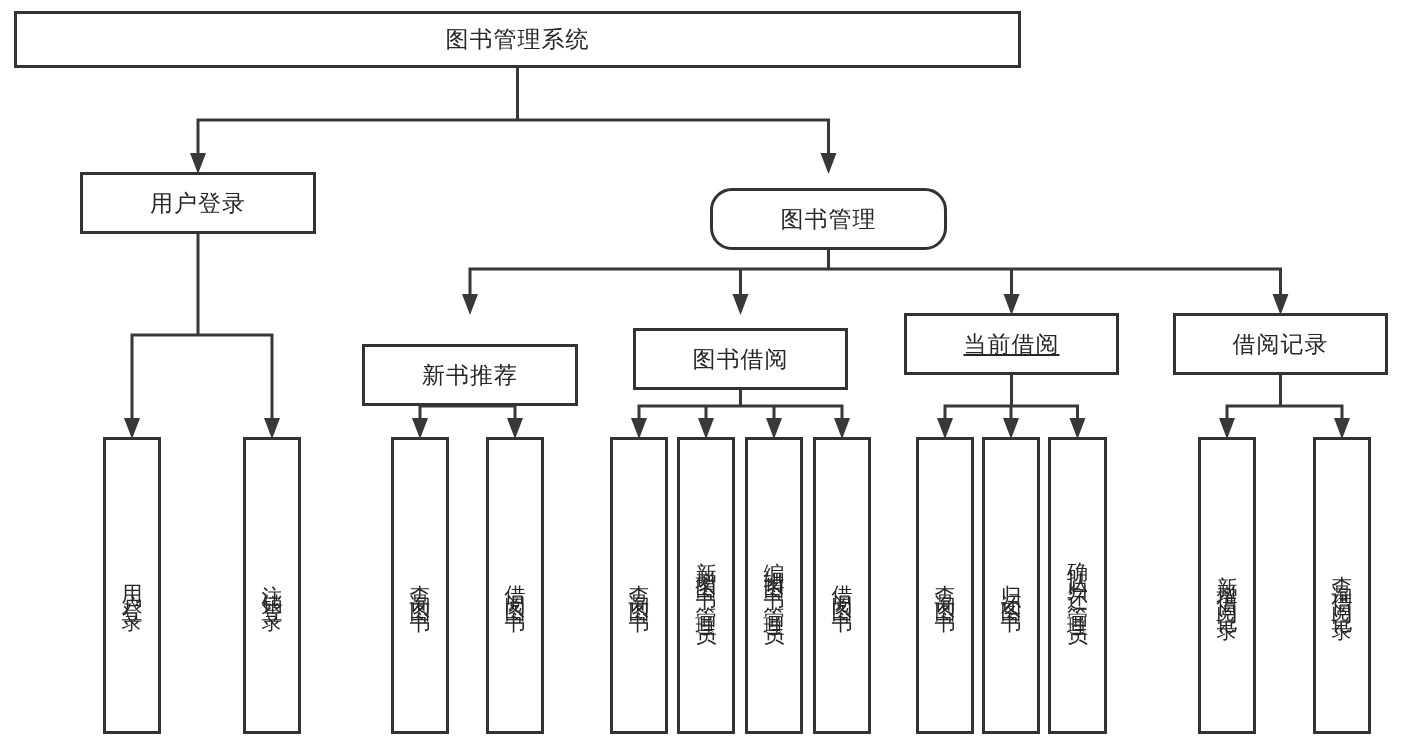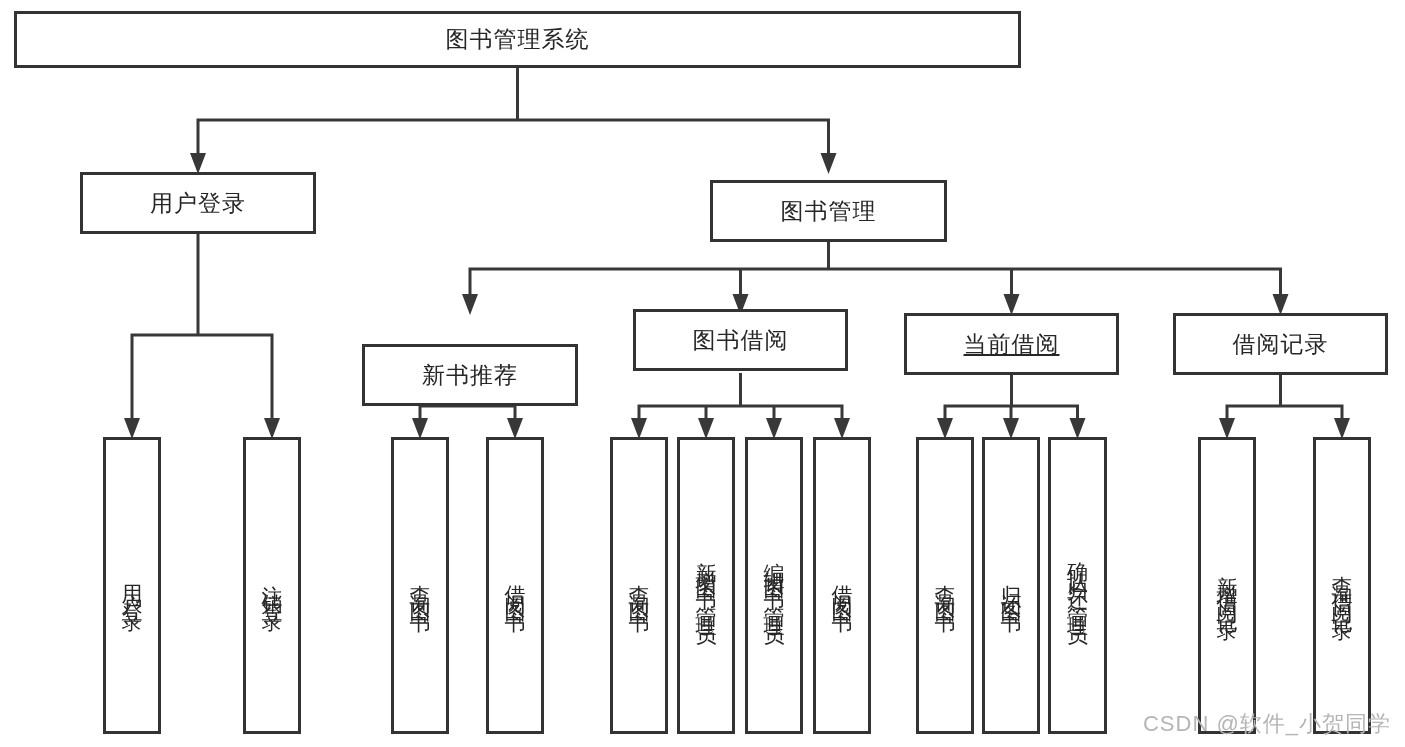--- a/index.html
+++ b/index.html
@@ -52,33 +52,32 @@
       <path d="M740.5 373 L740.5 406 M637.5 406 L843.5 406 M639 406 L639 422 M706 406 L706 422 M774 406 L774 422 M842 406 L842 422" fill="none" stroke="#383838" stroke-width="3"></path>
       <path d=" M631 418 L647 418 L639 439 Z M698 418 L714 418 L706 439 Z M766 418 L782 418 L774 439 Z M834 418 L850 418 L842 439 Z" fill="#383838" stroke="none"></path>
       <path d="M1011.5 373 L1011.5 406 M943.5 406 L1079 406 M945 406 L945 422 M1011 406 L1011 422 M1077.5 406 L1077.5 422" fill="none" stroke="#383838" stroke-width="3"></path>
       <path d=" M937 418 L953 418 L945 439 Z M1003 418 L1019 418 L1011 439 Z M1069.5 418 L1085.5 418 L1077.5 439 Z" fill="#383838" stroke="none"></path>
       <path d="M1280.5 373 L1280.5 406 M1225.5 406 L1343.5 406 M1227 406 L1227 422 M1342 406 L1342 422" fill="none" stroke="#383838" stroke-width="3"></path>
       <path d=" M1219 418 L1235 418 L1227 439 Z M1334 418 L1350 418 L1342 439 Z" fill="#383838" stroke="none"></path>
     </svg>
   <div id="nodes">
       <div class="node hbox" style="left: 14px; top: 11px; width: 1007px; height: 57px;">图书管理系统</div>
       <div class="node hbox" style="left: 80px; top: 172px; width: 236px; height: 62px;">用户登录</div>
-      <div class="node hbox" style="left: 710px; top: 180px; width: 237px; height: 62px;">图书管理</div>
+      <div class="node hbox" style="left: 710px; top: 188px; width: 237px; height: 62px; border-radius: 22px;">图书管理</div>
       <div class="node hbox" style="left: 362px; top: 313px; width: 216px; height: 62px; margin-top: 31px;">新书推荐</div>
-      <div class="node hbox" style="left: 633px; top: 309px; width: 215px; height: 62px;">图书借阅</div>
+      <div class="node hbox" style="left: 633px; top: 328px; width: 215px; height: 62px;">图书借阅</div>
       <div class="node hbox" style="left: 904px; top: 313px; width: 215px; height: 62px; text-decoration: underline;">当前借阅</div>
       <div class="node hbox" style="left: 1173px; top: 313px; width: 215px; height: 62px;">借阅记录</div>
       <div class="node vbox" style="left: 103px; top: 437px; width: 58px; height: 297px;">用户登录</div>
       <div class="node vbox" style="left: 243px; top: 437px; width: 58px; height: 297px;">注销登录</div>
       <div class="node vbox" style="left: 391px; top: 437px; width: 58px; height: 297px;">查询图书</div>
       <div class="node vbox" style="left: 486px; top: 437px; width: 58px; height: 297px;">借阅图书</div>
       <div class="node vbox" style="left: 610px; top: 437px; width: 58px; height: 297px;">查询图书</div>
       <div class="node vbox" style="left: 677px; top: 437px; width: 58px; height: 297px;">新增图书（管理员）</div>
       <div class="node vbox" style="left: 745px; top: 437px; width: 58px; height: 297px;">编辑图书（管理员）</div>
       <div class="node vbox" style="left: 813px; top: 437px; width: 58px; height: 297px;">借阅图书</div>
       <div class="node vbox" style="left: 916px; top: 437px; width: 58px; height: 297px;">查询图书</div>
       <div class="node vbox" style="left: 982px; top: 437px; width: 58px; height: 297px;">归还图书</div>
       <div class="node vbox" style="left: 1048px; top: 437px; width: 59px; height: 297px;">确认归还（管理员）</div>
       <div class="node vbox" style="left: 1198px; top: 437px; width: 58px; height: 297px;">新增借阅记录</div>
       <div class="node vbox" style="left: 1313px; top: 437px; width: 58px; height: 297px;">查询借阅记录</div>
     </div>
-  <div class="watermark">CSDN @软件_小贺同学</div>
 </div>
 
 </body></html>

